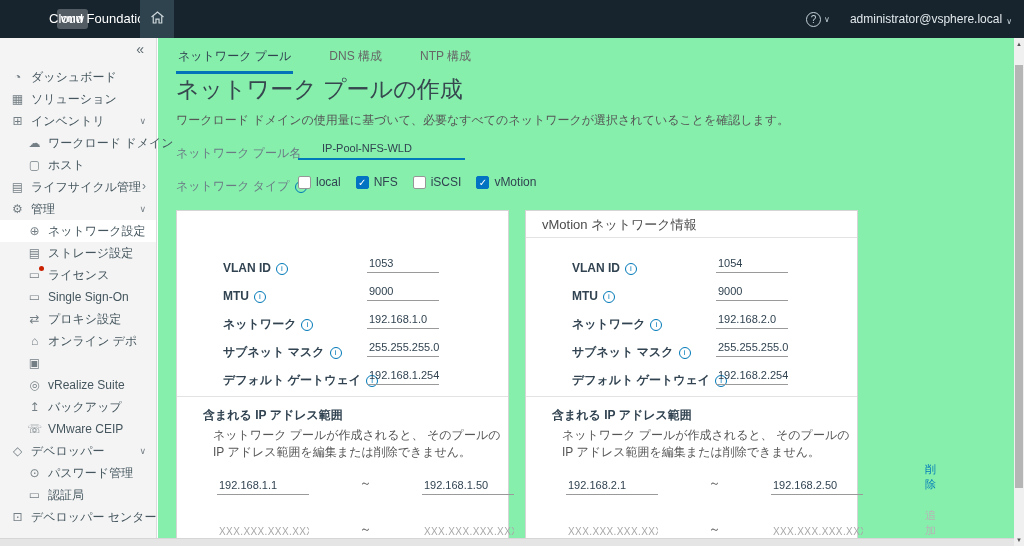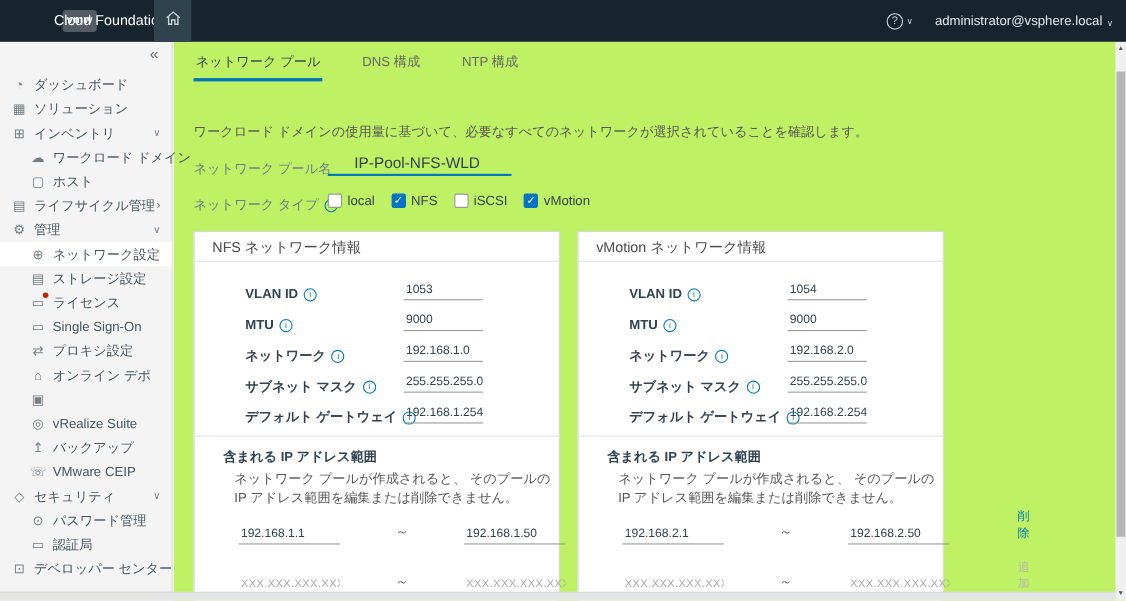--- a/index.html
+++ b/index.html
@@ -37,35 +37,35 @@
   .nav-item.active { background:#ffffff; }
   .nav-icon { position:relative; width:15px; margin-right:6px; color:#747f85;
     font-size:12px; text-align:center; flex:none; }
   .nav-chevron { position:absolute; right:10px; color:#747f85; font-size:9px; }
   .nav-chevron.r { font-size:12px; top:3px; }
   .notif-dot { position:absolute; right:-2px; top:-2px; width:5px; height:5px;
     border-radius:50%; background:#c92100; }
 
   
   .content { position:absolute; left:158px; top:38px; right:0; bottom:0;
-    background:#bef264; overflow:hidden; }
+    background:#86efac; overflow:hidden; }
   .tabs { position:absolute; left:18px; top:7px; display:flex; gap:34px; }
   .tab { font-size:12px; color:#666; padding:3px 2px 6px 2px; cursor:pointer; }
   .tab.active { color:#314351; border-bottom:3px solid #0472b8; }
   .page-title { position:absolute; left:18px; top:36px; font-size:23px;
     font-weight:400; color:#37474f; }
   .page-desc { position:absolute; left:18px; top:74px; font-size:12px; color:#565656; }
 
   .form-label { position:absolute; left:18px; font-size:12px; color:#6b7a85; }
   .info-icon { display:inline-block; width:12px; height:12px; border:1px solid #0079b8;
     border-radius:50%; color:#0079b8; font-size:8px; line-height:10px; text-align:center;
     margin-left:5px; vertical-align:1px; font-style:normal; cursor:pointer; }
   .pool-input { position:absolute; left:140px; top:102px; width:167px; height:20px;
     border:none; border-bottom:2px solid #0079b8; background:transparent;
-    font-size:14px; color:#314351; padding:0 0 2px 24px; outline:none;
+    font-size:11px; color:#314351; padding:0 0 2px 24px; outline:none;
     font-family:inherit; }
   .checks { position:absolute; left:140px; top:137px; display:flex; gap:15px; align-items:center; }
   .check { display:flex; align-items:center; gap:5px; cursor:pointer; }
   .box { width:13px; height:13px; border:1px solid #979797; border-radius:2px;
     background:#fff; color:transparent; font-size:10px; line-height:12px; text-align:center; }
   .check.checked .box { background:#0272c3; border-color:#0272c3; color:#fff; }
   .check-label { font-size:12px; color:#314351; }
 
   
   .panel { position:absolute; top:172px; width:333px; height:400px;
@@ -199,21 +199,21 @@
       <div class="nav-item sub">
         <span class="nav-icon">↥</span>
         <span>バックアップ</span>
       </div>
       <div class="nav-item sub">
         <span class="nav-icon">☏</span>
         <span>VMware CEIP</span>
       </div>
       <div class="nav-item">
         <span class="nav-icon">◇</span>
-        <span>セキュリティ</span>
+        <span>デベロッパー</span>
         <span class="nav-chevron">∨</span>
       </div>
       <div class="nav-item sub">
         <span class="nav-icon">⊙</span>
         <span>パスワード管理</span>
       </div>
       <div class="nav-item sub">
         <span class="nav-icon">▭</span>
         <span>認証局</span>
       </div>
@@ -225,20 +225,21 @@
 </div>
 
 <div class="content">
 
   <div class="tabs">
     <div class="tab active">ネットワーク プール</div>
     <div class="tab">DNS 構成</div>
     <div class="tab">NTP 構成</div>
   </div>
 
+  <div class="page-title">ネットワーク プールの作成</div>
   <div class="page-desc">ワークロード ドメインの使用量に基づいて、必要なすべてのネットワークが選択されていることを確認します。</div>
 
   <div class="form-label" style="top:107px">ネットワーク プール名</div>
   <input class="pool-input" value="IP-Pool-NFS-WLD" style="">
 
   <div class="form-label" style="top:140px">
     <span>ネットワーク タイプ</span><span class="info-icon">i</span>
   </div>
   <div class="checks">
     <div class="check">
@@ -253,21 +254,20 @@
       <span class="box">✓</span>
       <span class="check-label">iSCSI</span>
     </div>
     <div class="check checked">
       <span class="box">✓</span>
       <span class="check-label">vMotion</span>
     </div>
   </div>
 
   <div class="panel left">
-    <div class="panel-header">NFS ネットワーク情報</div>
     <div class="field" style="top:47px">
       <span class="flabel">VLAN ID</span><span class="info-icon">i</span>
       <input class="fvalue" value="1053" style="">
     </div>
     <div class="field" style="top:75px">
       <span class="flabel">MTU</span><span class="info-icon">i</span>
       <input class="fvalue" value="9000" style="">
     </div>
     <div class="field" style="top:103px">
       <span class="flabel">ネットワーク</span><span class="info-icon">i</span>

